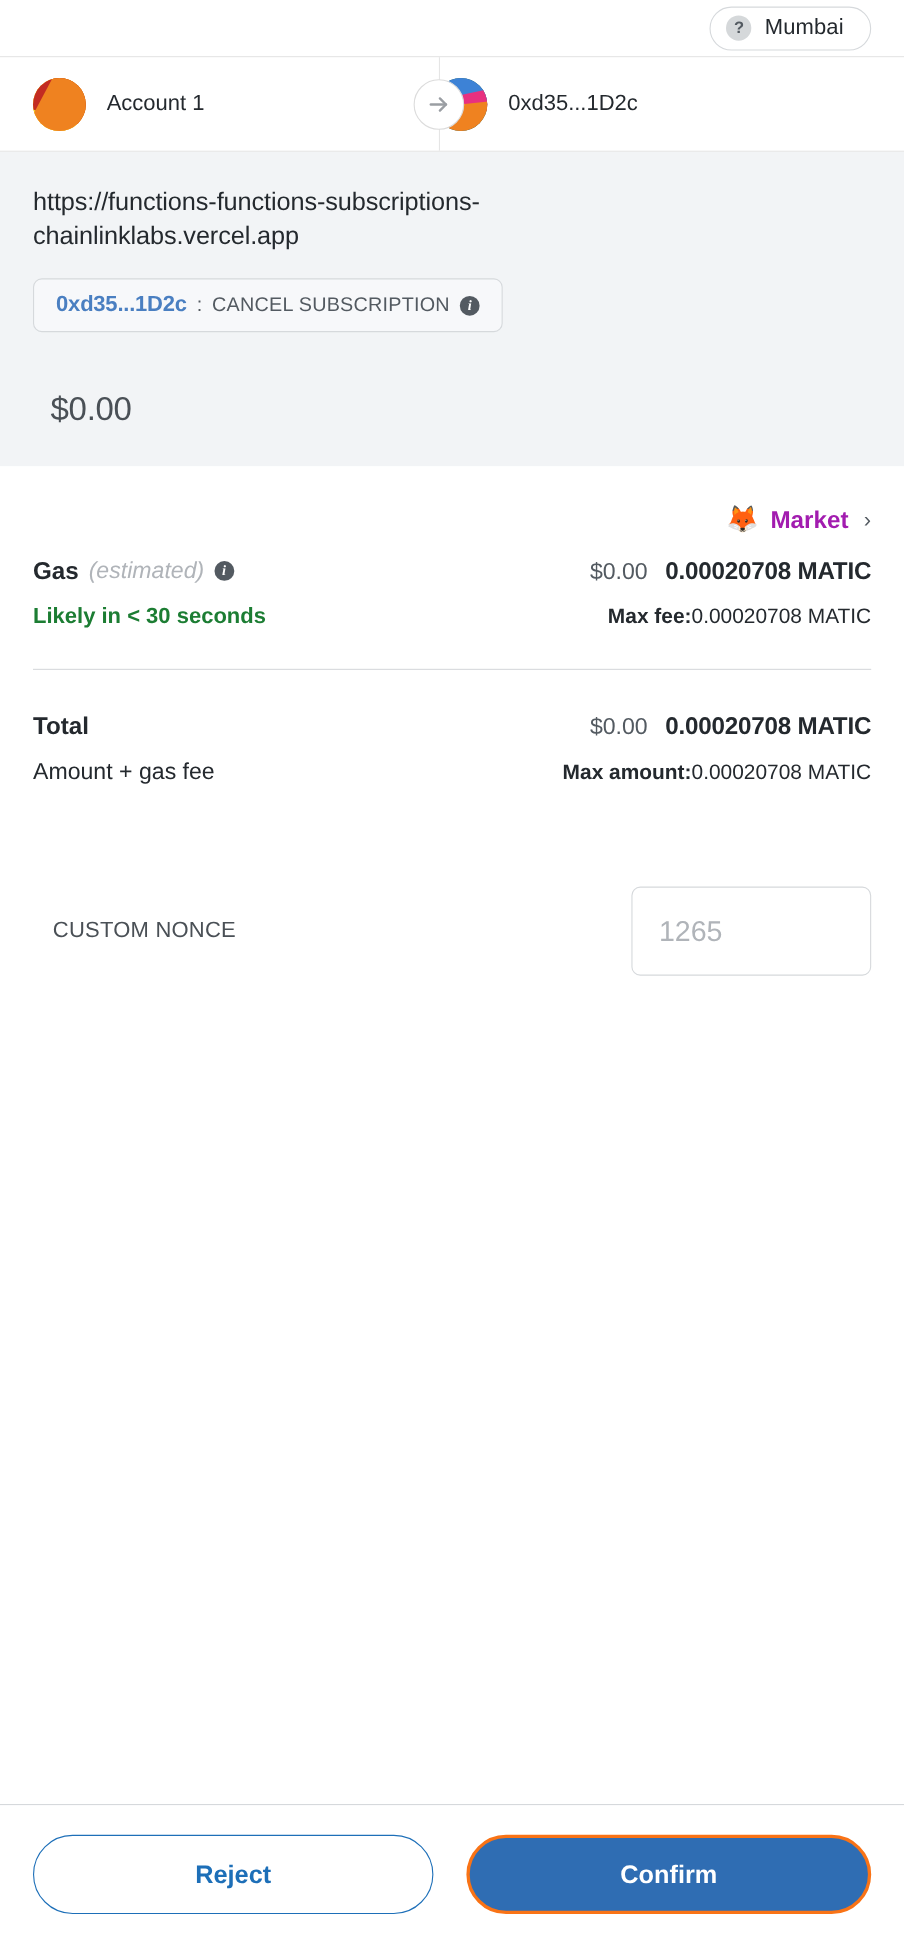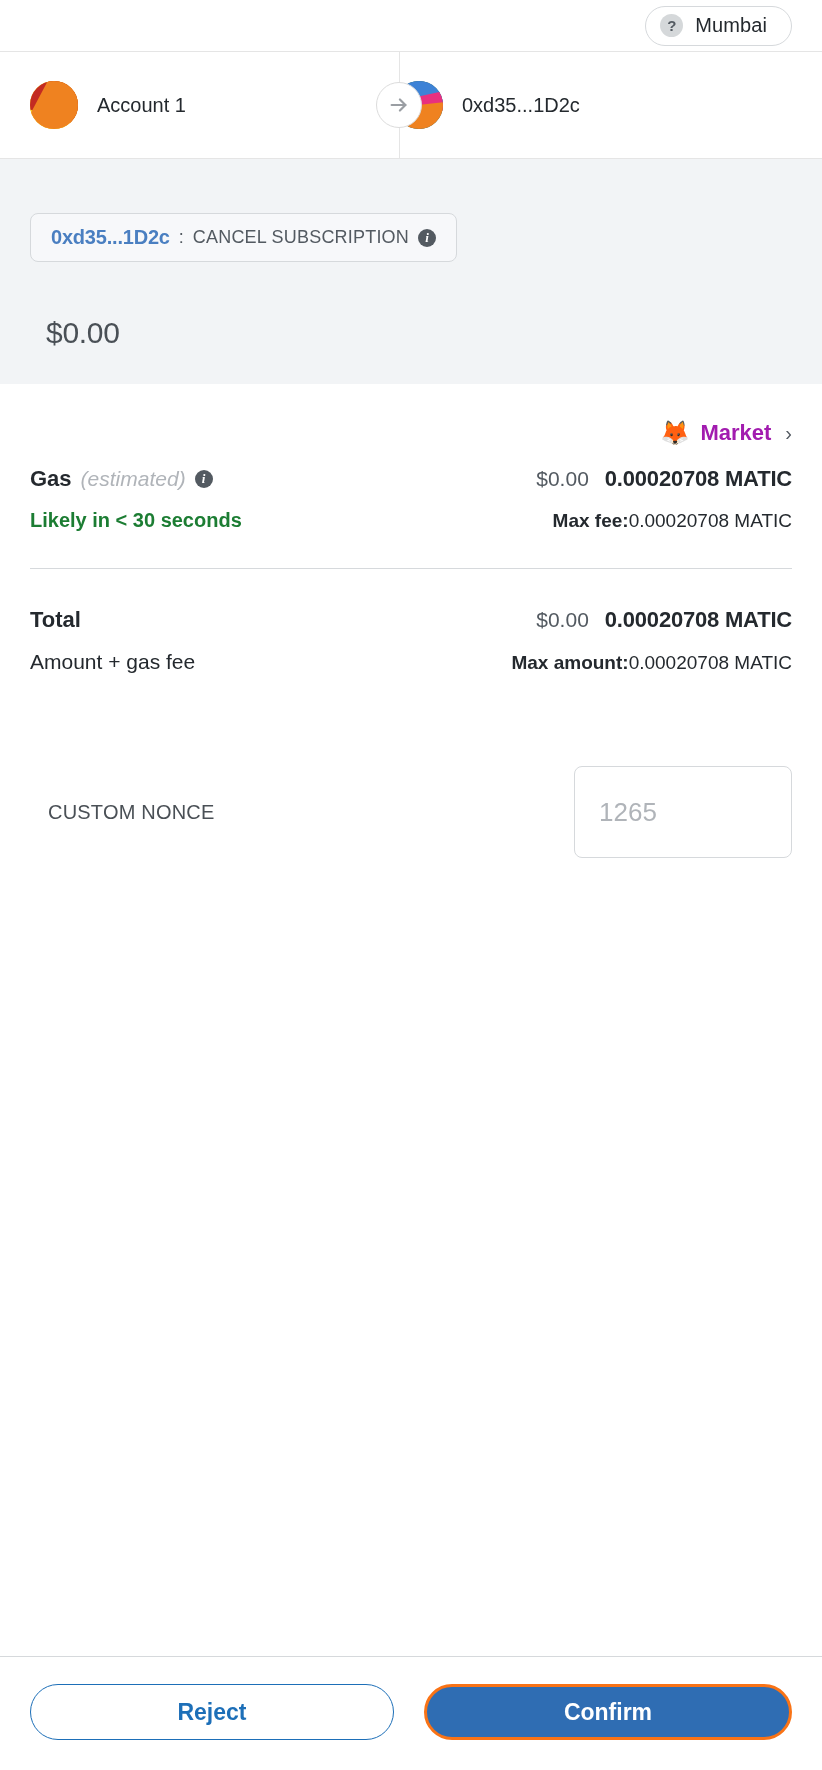--- a/index.html
+++ b/index.html
@@ -37,21 +37,21 @@
     width: 23px; height: 23px; border-radius: 50%;
     background: #d5d8da; color: #535a61;
     font-size: 15px; font-weight: bold;
     display: flex; align-items: center; justify-content: center;
     line-height: 1;
   }
   .net-name { font-size: 20px; color: #24292e; letter-spacing: .1px; }
 
   
   .accounts {
-    height: 108px;
+    height: 87px;
     border-top: 1px solid #e5e5e5;
     border-bottom: 1px solid #e5e5e5;
     display: flex; align-items: center;
     position: relative;
     background: #fff;
     flex: none;
   }
   .acct { display: flex; align-items: center; gap: 19px; }
   .acct.from { padding-left: 30px; width: 365px; }
   .acct.to { padding-left: 30px; }
@@ -178,40 +178,40 @@
   .total-label { font-size: 22px; font-weight: bold; color: #24292e; }
   .total-sub { display: flex; align-items: baseline; justify-content: space-between; margin-top: 17px; }
   .total-sub-label { font-size: 21px; color: #24292e; }
 
   .nonce-row {
     display: flex; align-items: center; justify-content: space-between;
     margin-top: 92px;
   }
   .nonce-label { font-size: 20px; color: #4a5056; letter-spacing: .2px; margin-left: 18px; }
   .nonce-input {
-    width: 218px; height: 92px;
+    width: 218px; height: 81px;
     border: 1px solid #d6d9dc; border-radius: 8px;
     background: #fff;
     font-size: 26px; color: #9a9ea3;
     padding: 0 24px;
     font-family: "Liberation Sans", sans-serif;
     outline: none;
   }
   .nonce-input::placeholder { color: #b0b4b9; }
 
   
   .footer {
     border-top: 1px solid #d6d9dc;
     padding: 27px 30px 30px 30px;
     display: flex; gap: 30px;
     flex: none;
     background: #fff;
   }
   .btn {
-    flex: 1; height: 56px; border-radius: 100px;
+    flex: 1; height: 72px; border-radius: 100px;
     font-size: 23px; font-weight: bold;
     display: flex; align-items: center; justify-content: center;
     cursor: pointer;
   }
   .btn-reject { border: 1px solid #1d6fb8; color: #1d6fb8; background: #fff; }
   .btn-confirm { background: #2f6db3; color: #fff; border: 3px solid #f97316; }
 </style>
 </head>
 <body>
 
@@ -249,20 +249,21 @@
         <i class="s1"></i>
           <i class="s2"></i>
           <i class="s3"></i>
           <i class="s4"></i>
       </span>
       <span class="acct-name">0xd35...1D2c</span>
     </div>
   </div>
 
   <div class="origin">
+    <div class="origin-url">https://functions-functions-subscriptions-chainlinklabs.vercel.app</div>
 
     <div class="sub-chip">
       <span class="chip-addr">0xd35...1D2c</span>
       <span class="chip-colon">:</span>
       <span class="chip-action">CANCEL SUBSCRIPTION</span>
       <span class="info-ic">i</span>
     </div>
 
     <div class="amount-block">
       <span class="amount-icon">

